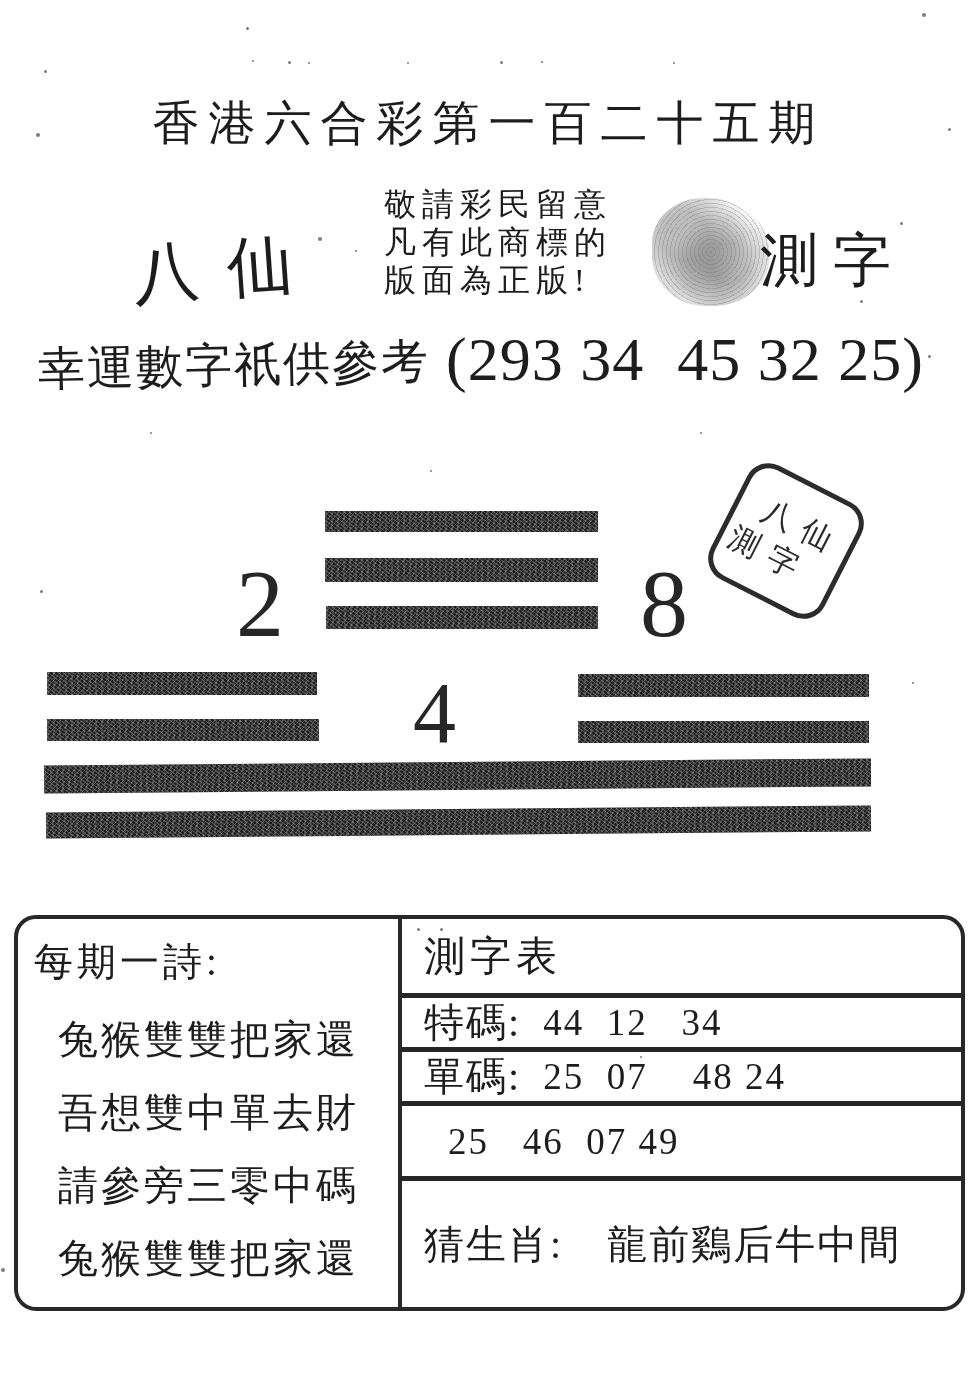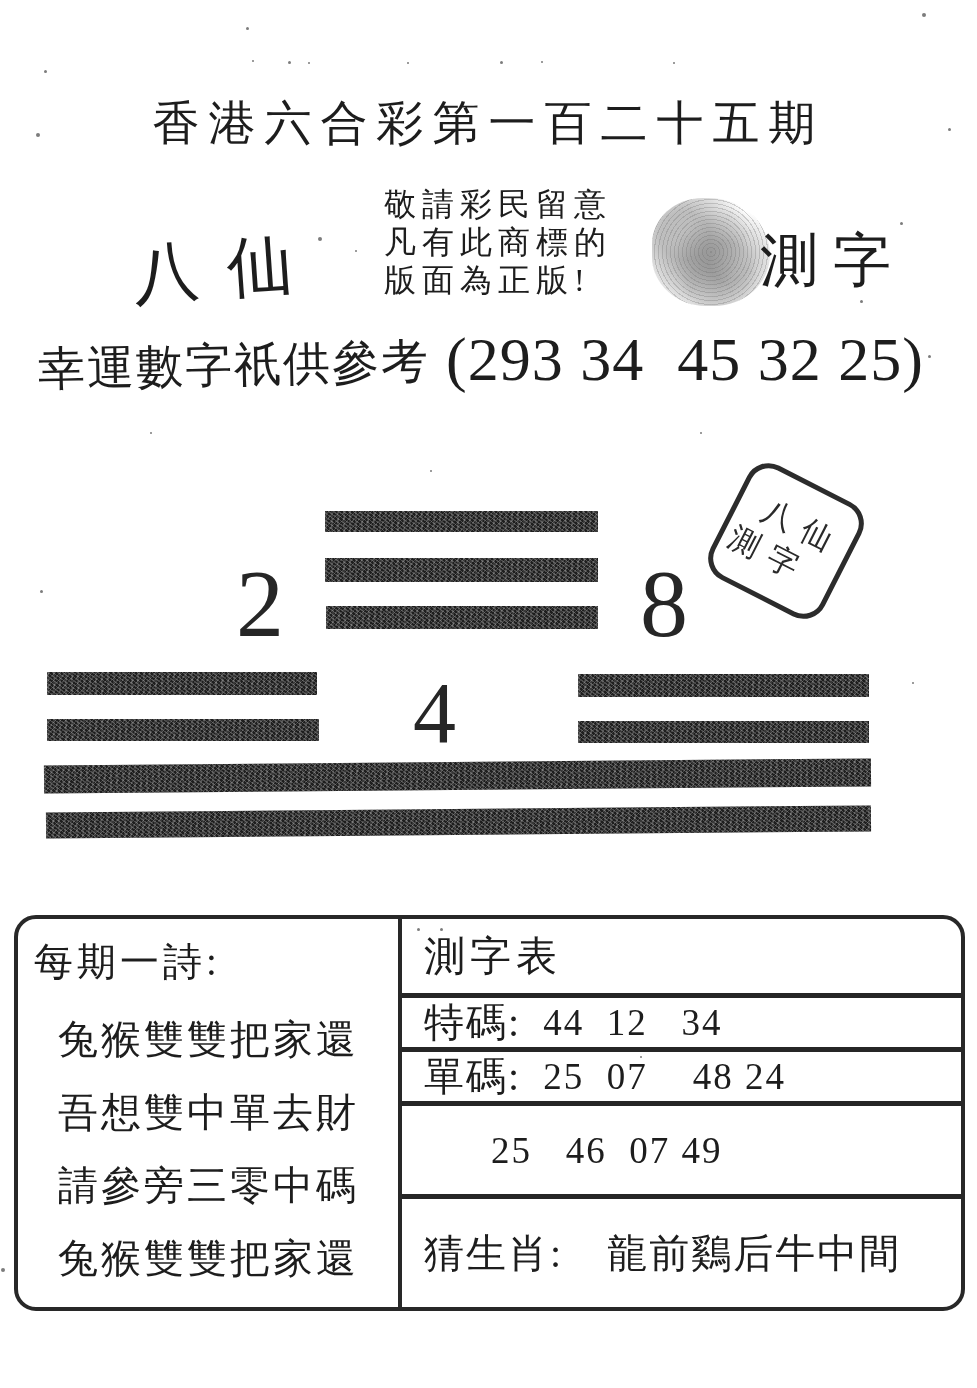--- a/index.html
+++ b/index.html
@@ -118,21 +118,21 @@
   .cezi-cell { flex:1; display:flex; flex-direction:column; }
   .crow {
     display:flex; align-items:center;
     border-bottom:5px solid #262626;
     padding-left:22px;
     white-space:nowrap;
   }
   .crow.last { border-bottom:none; flex:1; }
   .r-head { height:79px; font-size:41px; letter-spacing:5px; }
   .r-spec, .r-sing { height:54px; }
-  .r-mid { height:93px; padding-left:89px; }
+  .r-mid { height:75px; padding-left:46px; }
   .clabel { font-size:40px; letter-spacing:2px; }
   .cvals {
     font-size:37px; letter-spacing:2px;
     margin-left:22px;
     white-space:pre;
   }
   .zvals {
     font-size:40px; letter-spacing:2px;
     margin-left:44px;
     white-space:nowrap;

